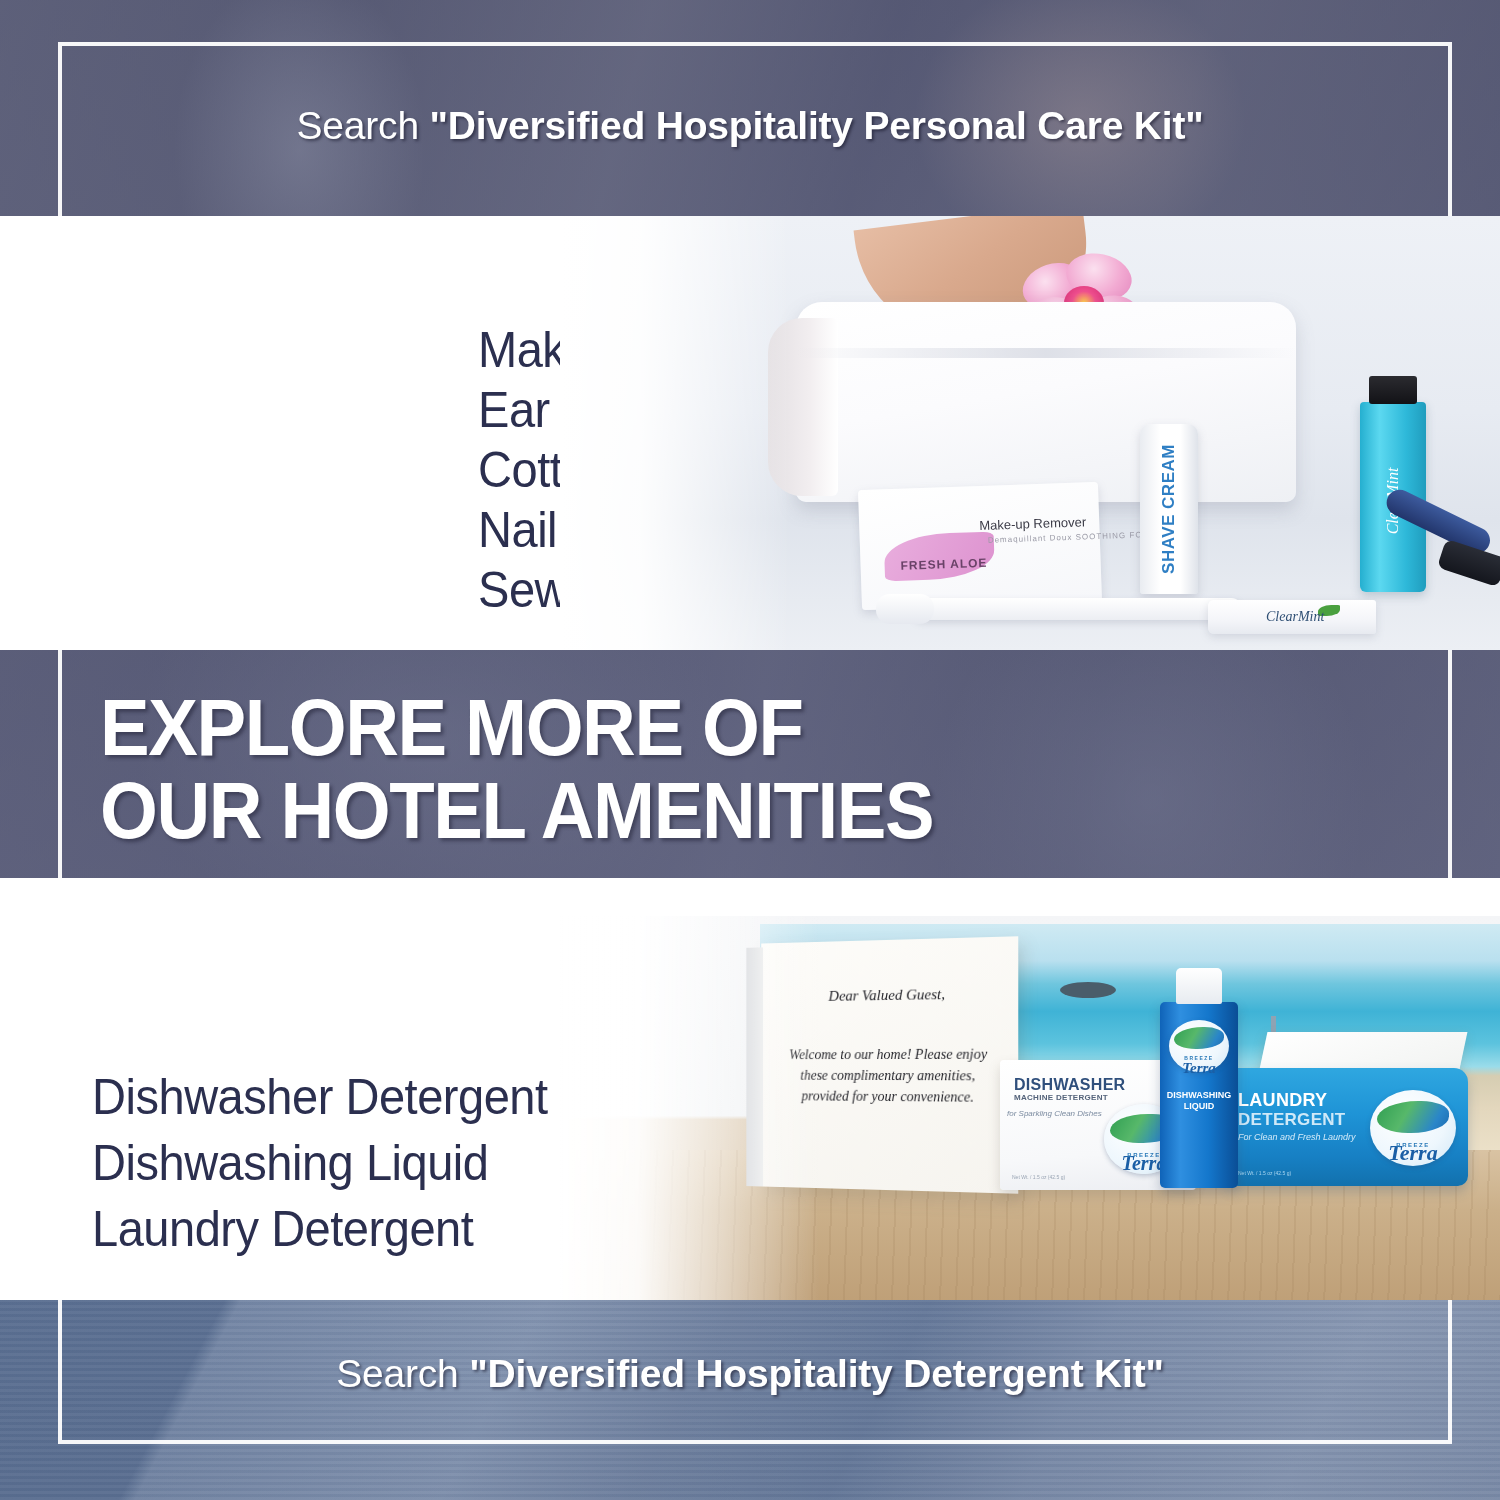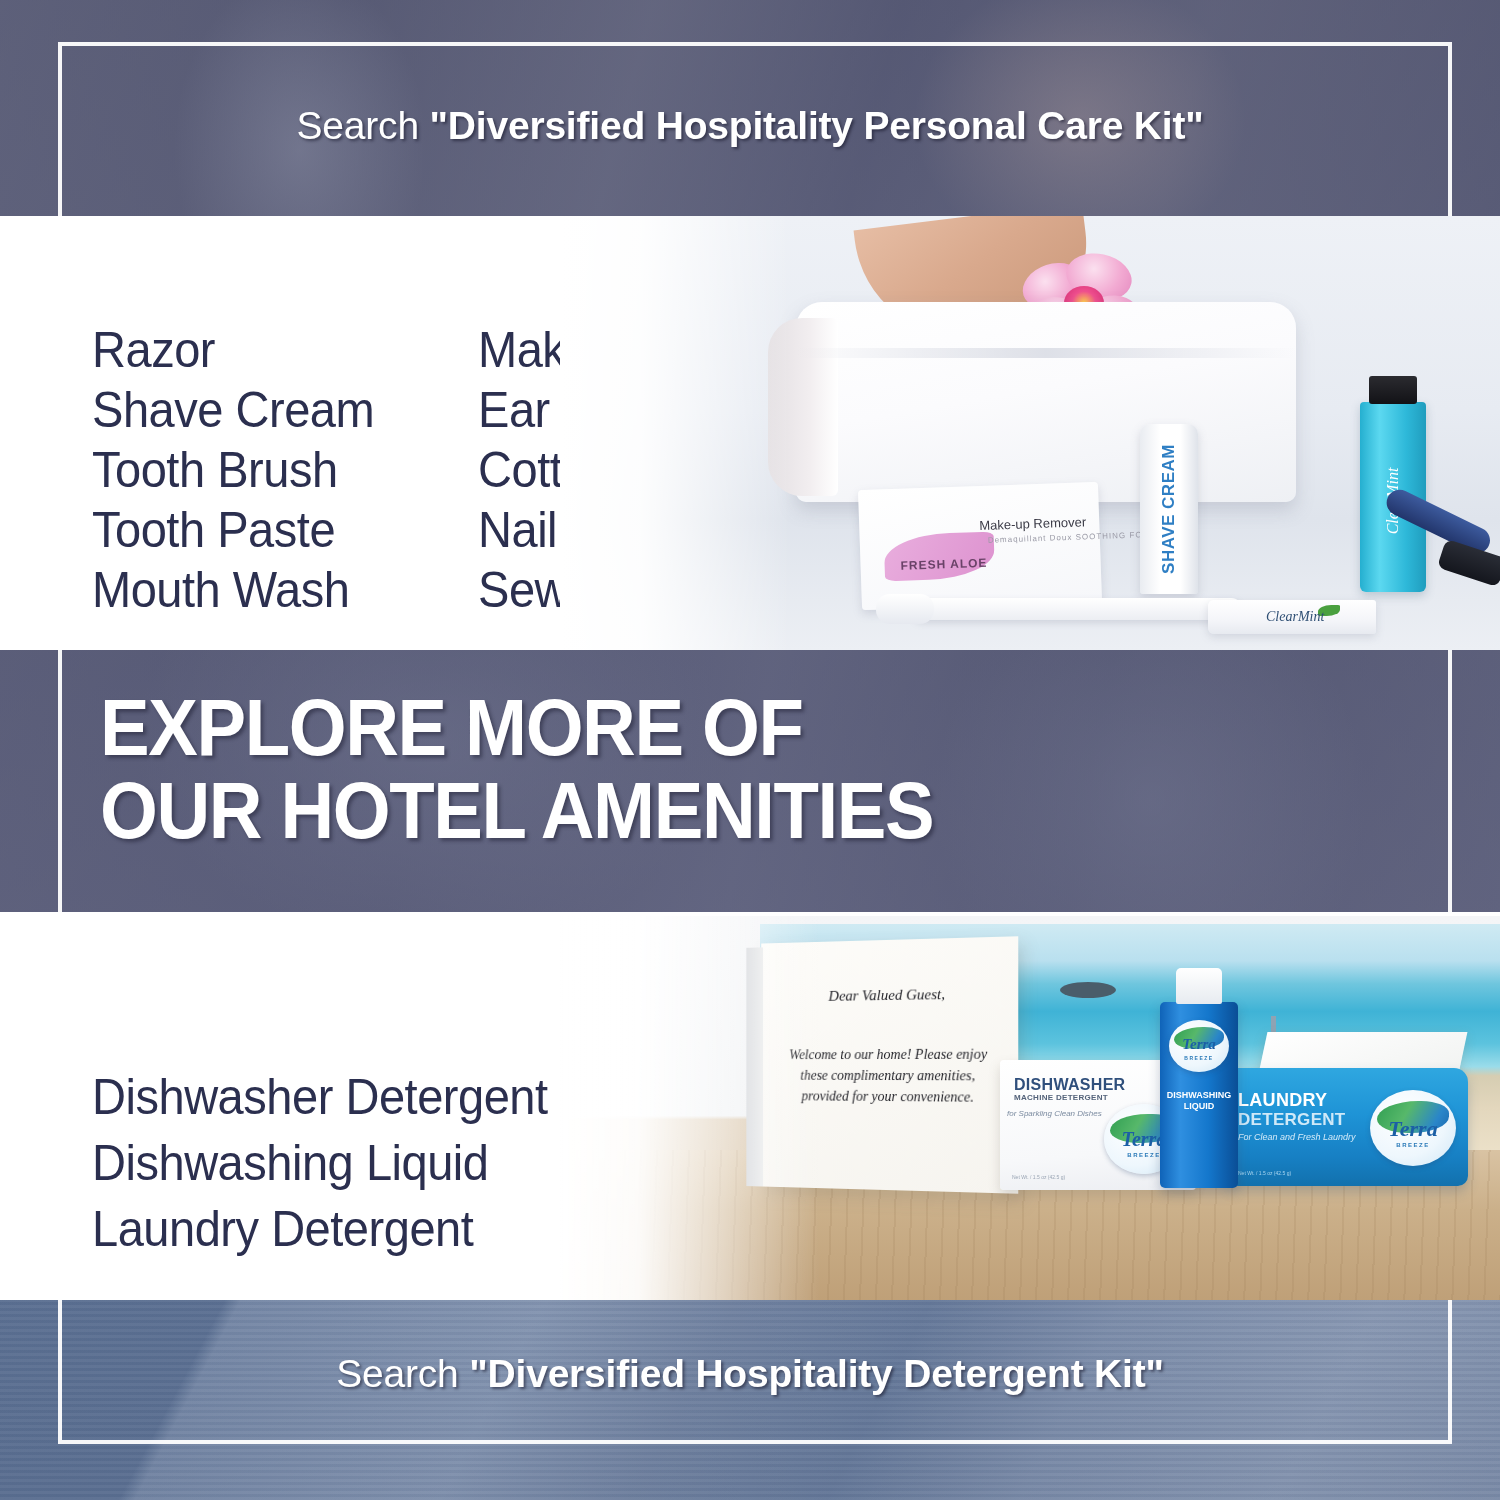--- a/index.html
+++ b/index.html
@@ -61,21 +61,21 @@
   }
   #top-banner .banner-frame { left: 58px; top: 42px; right: 48px; bottom: -6px; }
   #top-banner .banner-text {
     left: 0; right: 0; top: 104px;
     text-align: center;
     font-size: 39px;
     letter-spacing: -0.2px;
   }
 
   
-  #mid-banner { top: 650px; height: 262px; }
+  #mid-banner { top: 650px; height: 228px; }
   #mid-banner .banner-photo {
     background:
       radial-gradient(ellipse 420px 300px at 430px 90px, rgba(140,145,170,0.55) 0%, rgba(140,145,170,0) 70%),
       radial-gradient(ellipse 300px 320px at 1150px 150px, rgba(150,156,180,0.45) 0%, rgba(150,156,180,0) 72%),
       linear-gradient(100deg, #61647e 0%, #585b76 28%, #6b6e88 50%, #575a75 72%, #666983 100%);
   }
   #mid-banner .banner-tint {
     background: linear-gradient(180deg, rgba(84,87,116,0.50) 0%, rgba(92,95,124,0.58) 100%);
   }
   #mid-banner .banner-frame { left: 58px; top: -6px; right: 48px; bottom: -6px; }
@@ -453,20 +453,21 @@
   }
   .terra-logo .wave {
     position: absolute; left: 8%; top: 14%; width: 84%; height: 42%;
     background: linear-gradient(120deg,#2f9e52 0%, #57b86a 40%, #2a86c9 78%, #1c6bb0 100%);
     border-radius: 60% 40% 55% 45%;
   }
   .terra-logo .name {
     position: absolute; left: 0; width: 100%; text-align: center;
     font-family: "Liberation Serif", serif; font-style: italic; font-weight: 700;
     color: #1b5fa6;
+    margin-top: 24px;
   }
   .terra-logo .sub {
     position: absolute; left: 0; width: 100%; text-align: center;
     font-weight: 700; color: #2a7ab8; letter-spacing: 1.5px;
   }
   
   .terra-dw  { left: 104px; top: 44px; width: 80px; height: 70px; }
   .terra-dw  .name { top: 24px; font-size: 20px; }
   .terra-dw  .sub  { top: 48px; font-size: 6px; }
   .terra-dl  { left: 9px;  top: 18px;  width: 60px; height: 52px; }
@@ -483,27 +484,20 @@
 
   <div class="banner" id="top-banner">
     <div class="banner-photo"></div>
     <div class="banner-tint"></div>
     <div class="banner-frame"></div>
     <div class="banner-text"><span>Search </span><span class="bold-part">"Diversified Hospitality Personal Care Kit"</span></div>
   </div>
 
   <div class="content-section" id="accessories-section">
 
-    <div class="item-list" id="acc-col-1">
-      <div class="list-item">Razor</div>
-      <div class="list-item">Shave Cream</div>
-      <div class="list-item">Tooth Brush</div>
-      <div class="list-item">Tooth Paste</div>
-      <div class="list-item">Mouth Wash</div>
-    </div>
 
     <div class="item-list" id="acc-col-2">
       <div class="list-item">Makeup Remover</div>
       <div class="list-item">Ear Swabs</div>
       <div class="list-item">Cotton Pads</div>
       <div class="list-item">Nail File</div>
       <div class="list-item">Sewing Kit</div>
     </div>
   </div>
 

